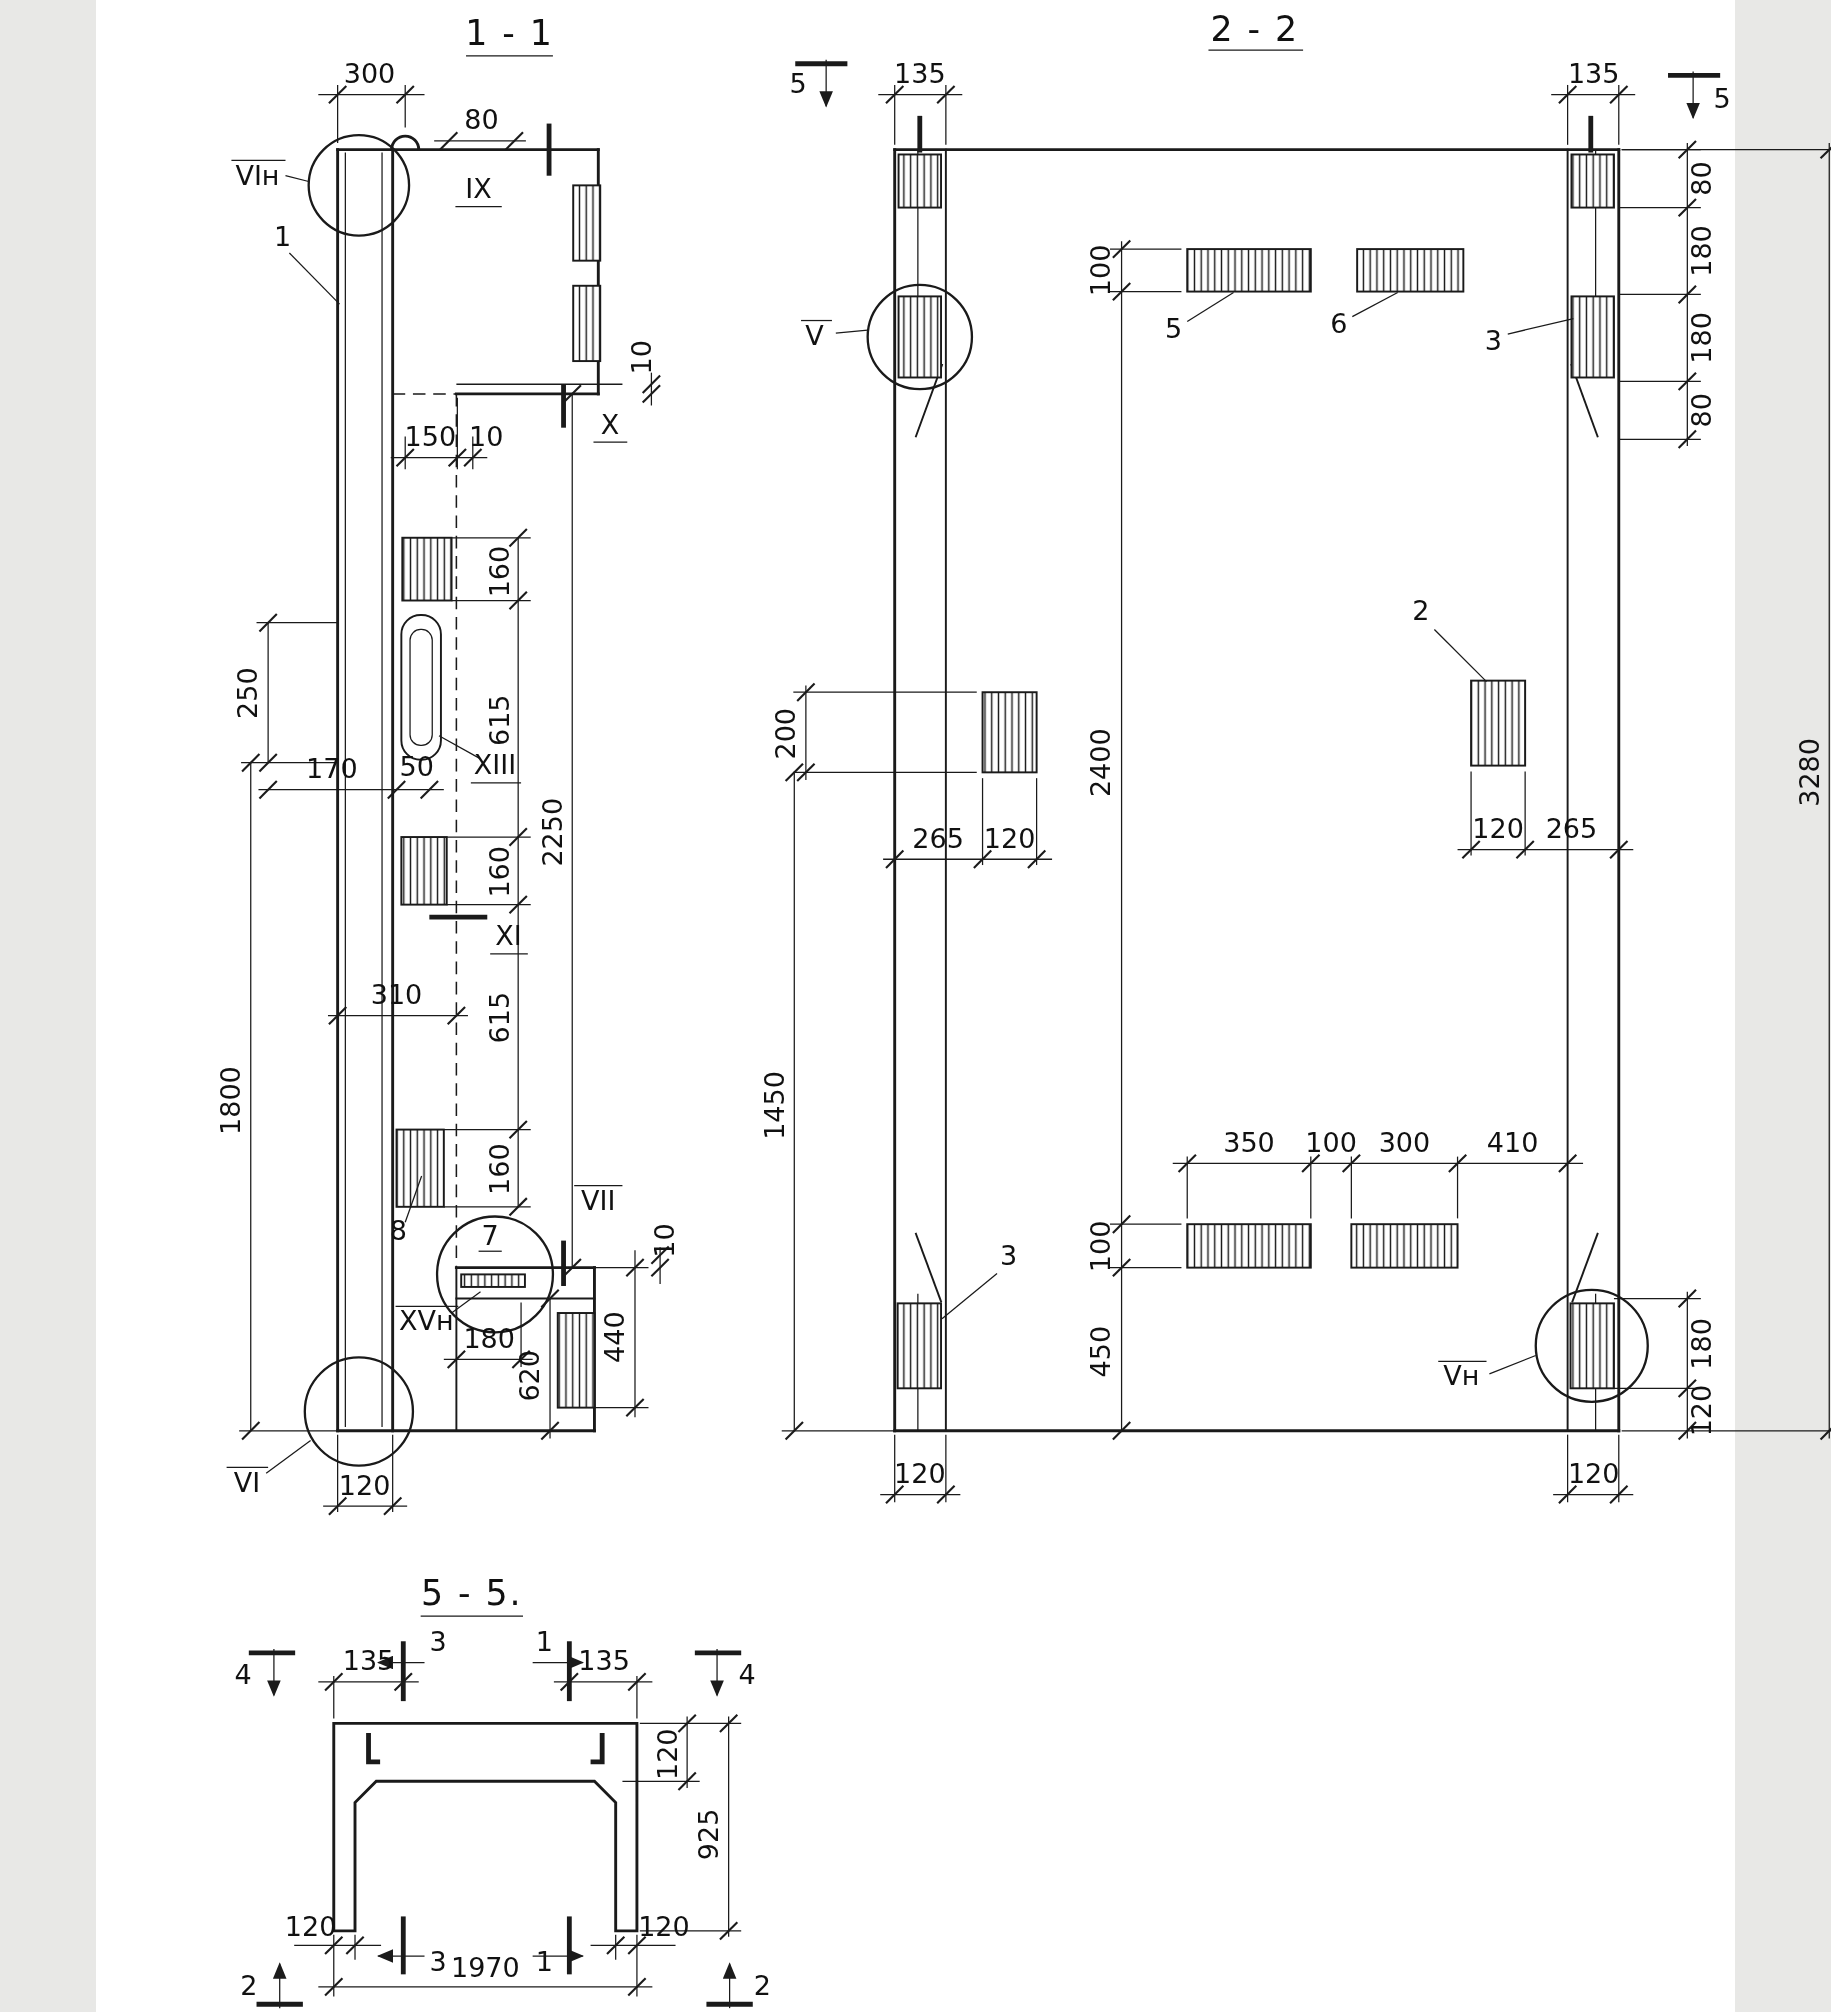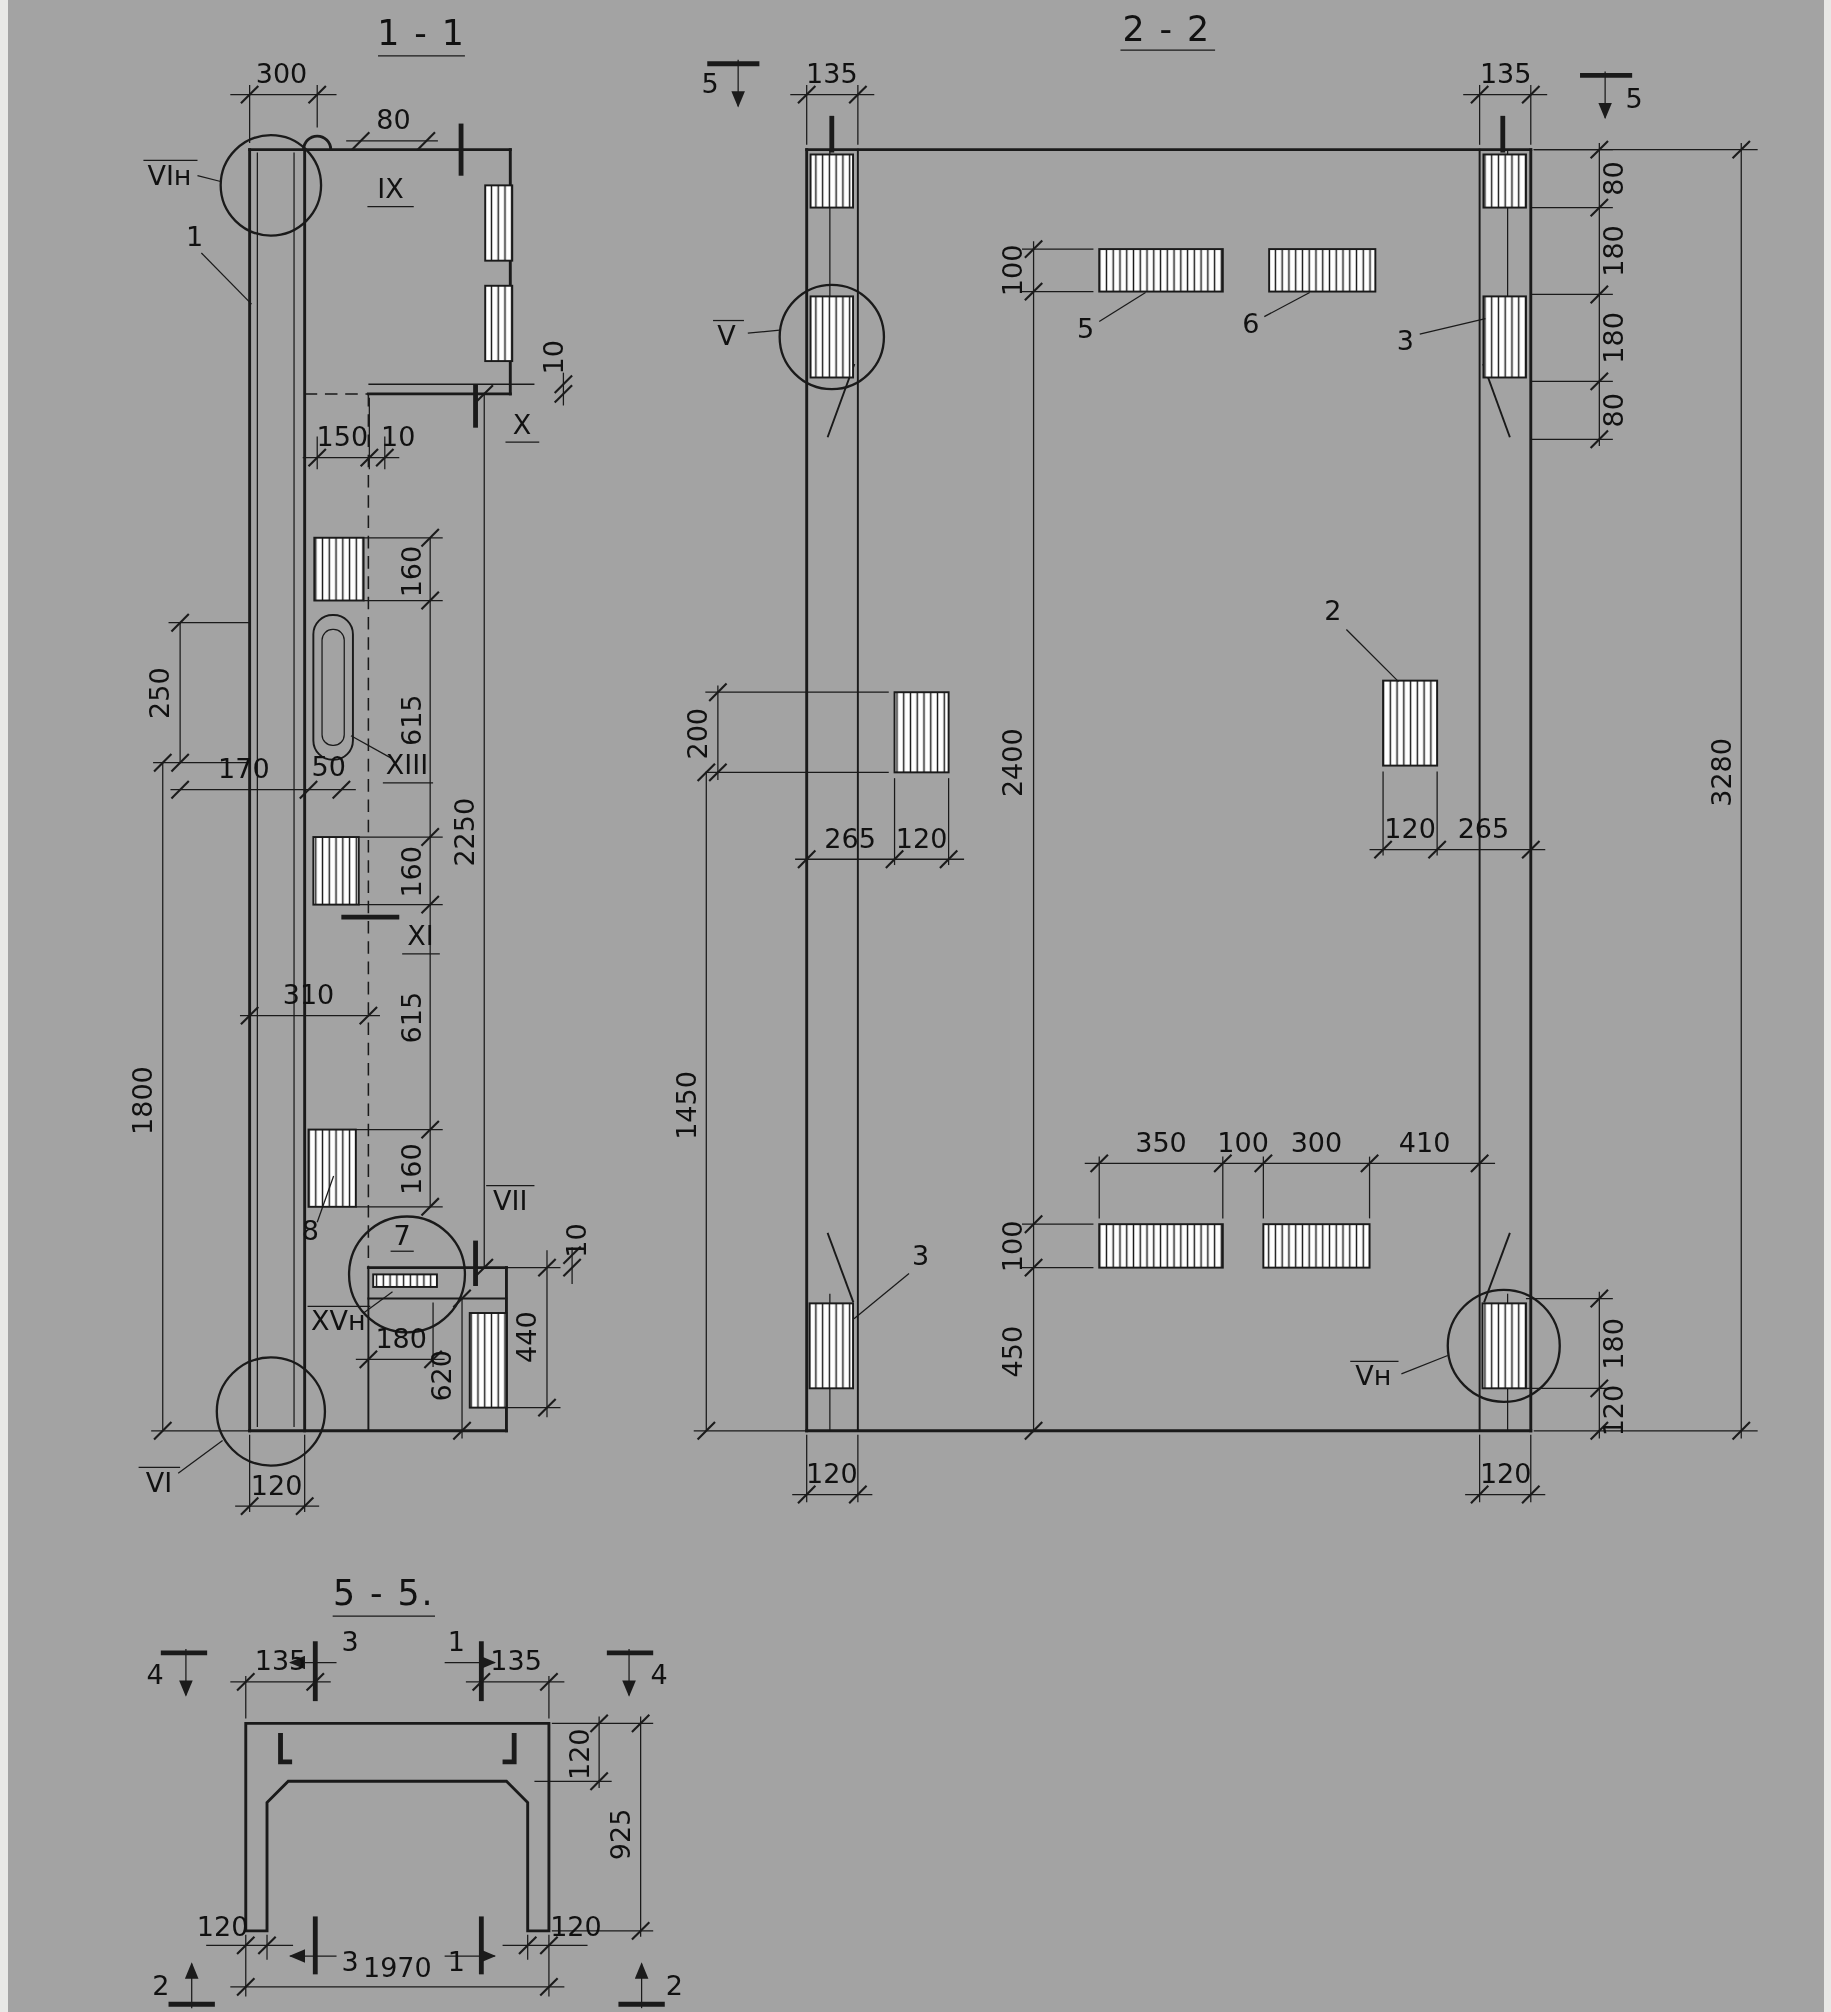--- a/index.html
+++ b/index.html
@@ -1,16 +1,16 @@
 <!DOCTYPE html>
 <html><head>
 <meta charset="utf-8">
 <style>
   html,body{margin:0;padding:0;background:#e8e8e6;}
-  #sheet{width:1816px;height:2012px;background:#a3a3a3;position:relative;margin:0 auto;}
+  #sheet{width:1639px;height:2012px;background:#ffffff;position:relative;margin:0 auto;}
   svg{display:block;}
   .oln{stroke:#1a1a1a;stroke-width:3;fill:none;stroke-linecap:square;}
   .ol2{stroke:#1a1a1a;stroke-width:2;fill:none;stroke-linecap:square;}
   .thin{stroke:#1a1a1a;stroke-width:1.3;fill:none;}
   .dash{stroke:#1a1a1a;stroke-width:1.6;fill:none;stroke-dasharray:13 8;}
   .thk{stroke:#1a1a1a;stroke-width:5;fill:none;stroke-linecap:butt;}
   .plate{fill:url(#hv);stroke:#1a1a1a;stroke-width:2;}
   .circ{fill:none;stroke:#1a1a1a;stroke-width:2.4;}
   .dim{font-family:"DejaVu Sans",sans-serif;font-size:28px;fill:#111;text-anchor:middle;}
   .ttl{font-family:"DejaVu Sans",sans-serif;font-size:36px;fill:#111;text-anchor:middle;letter-spacing:2px;}

